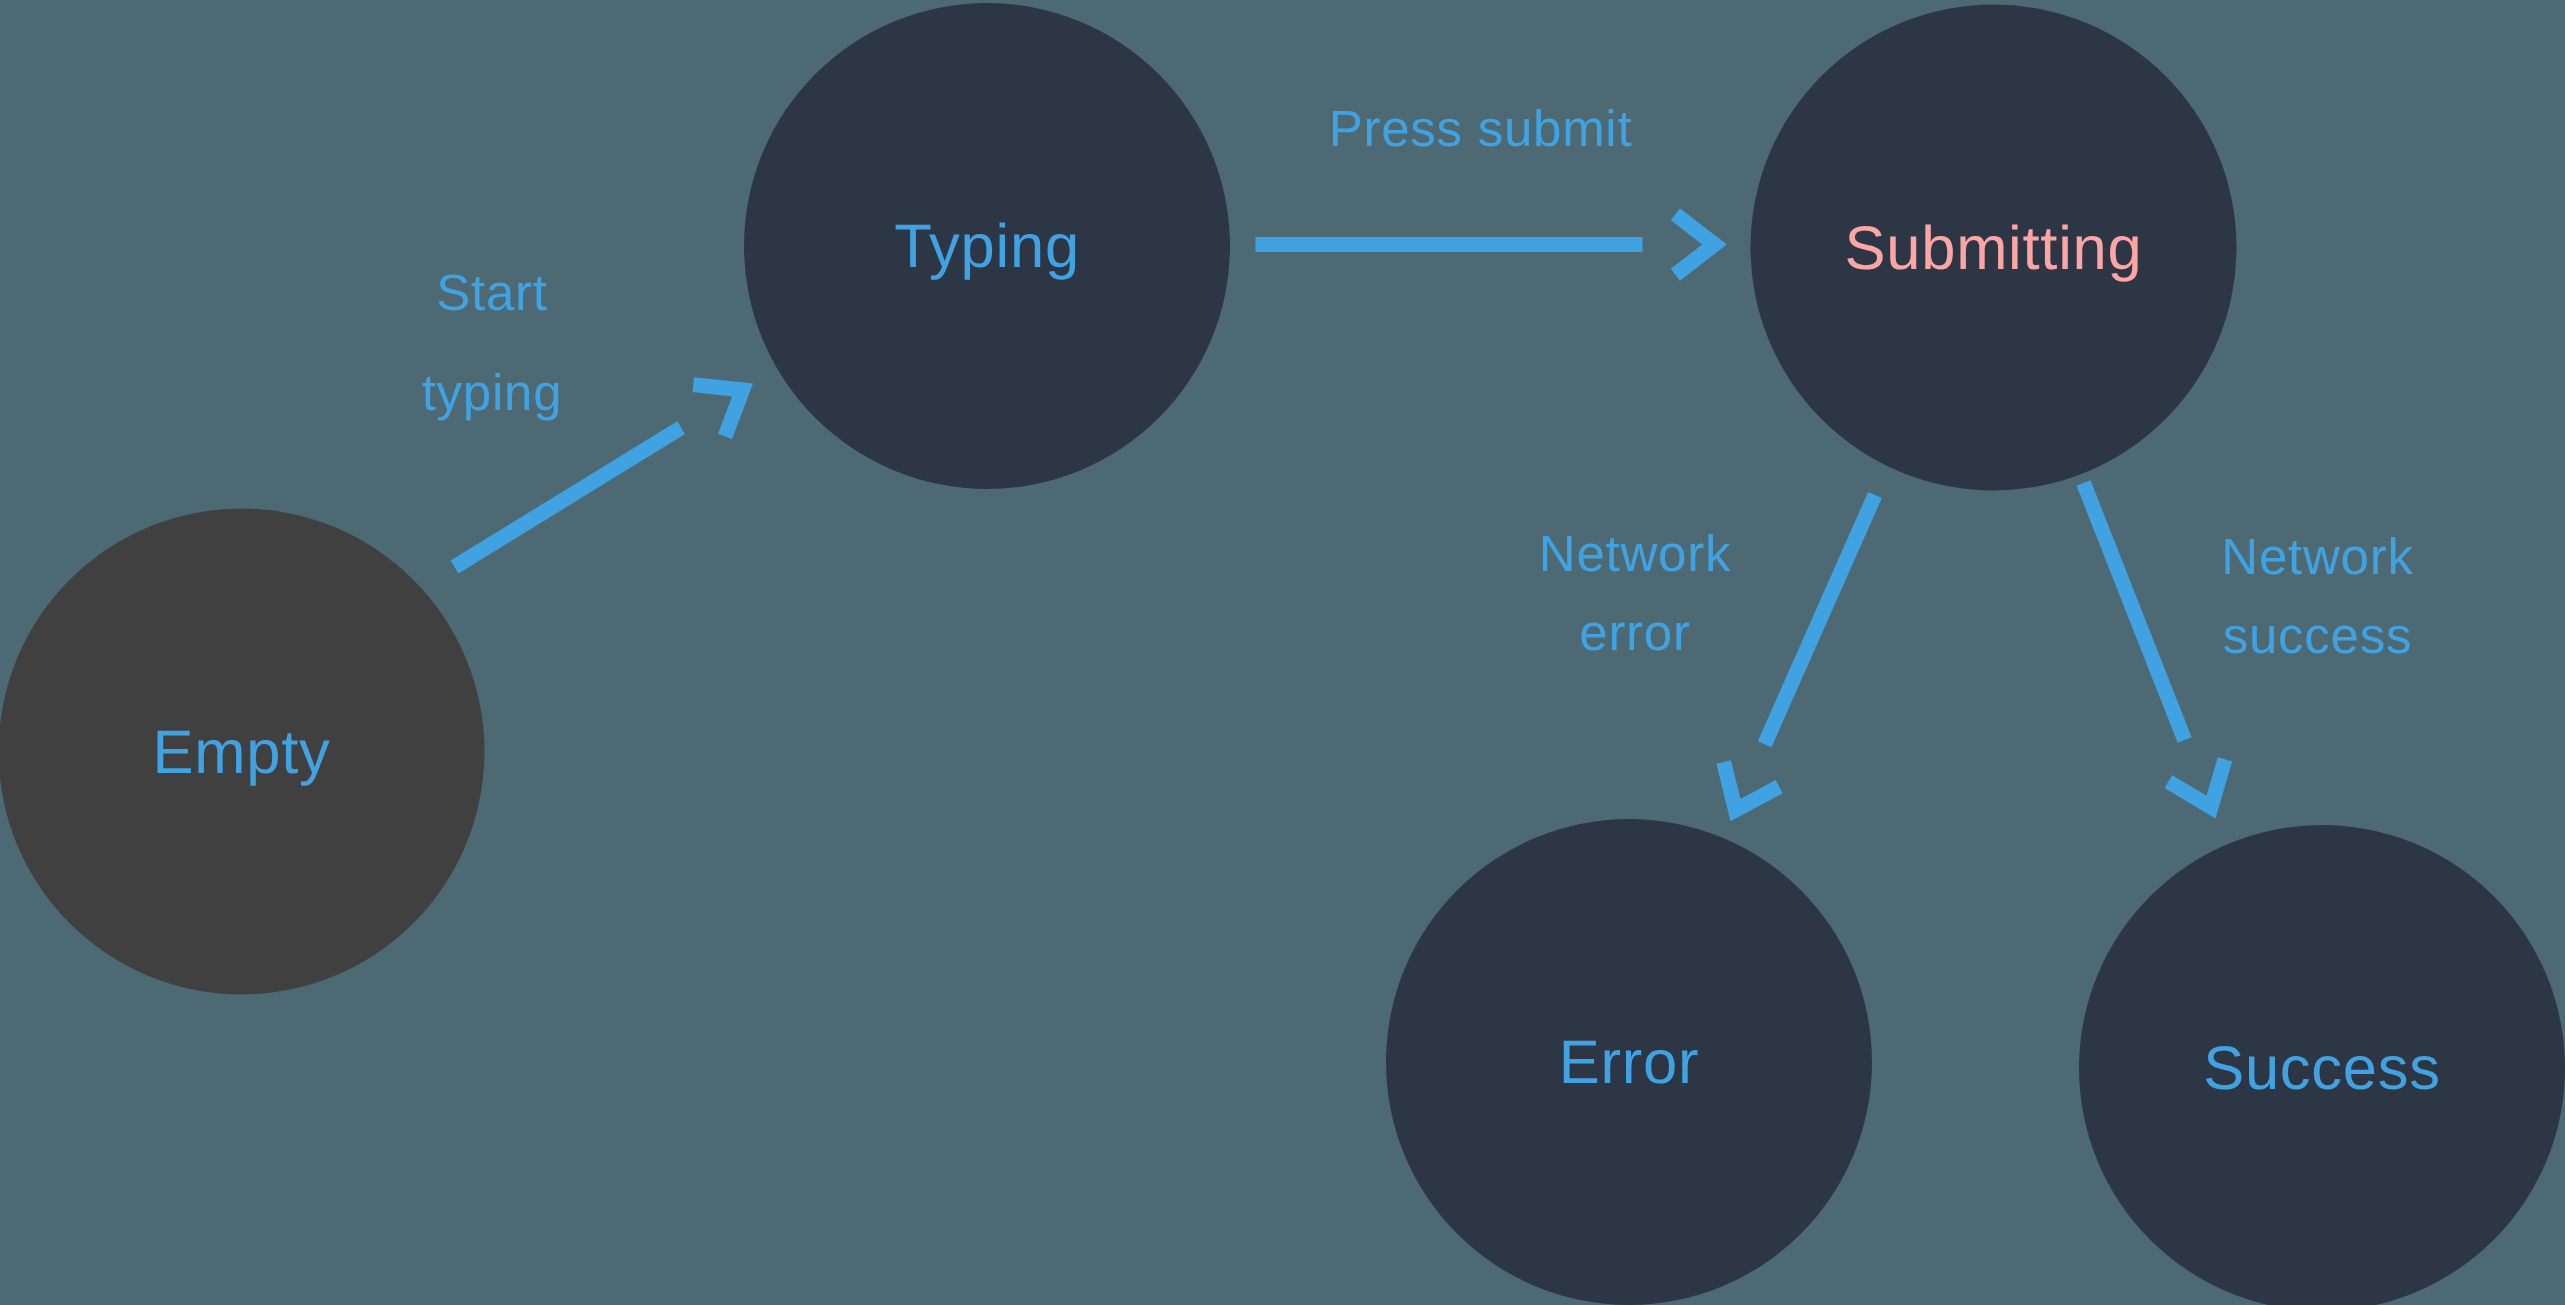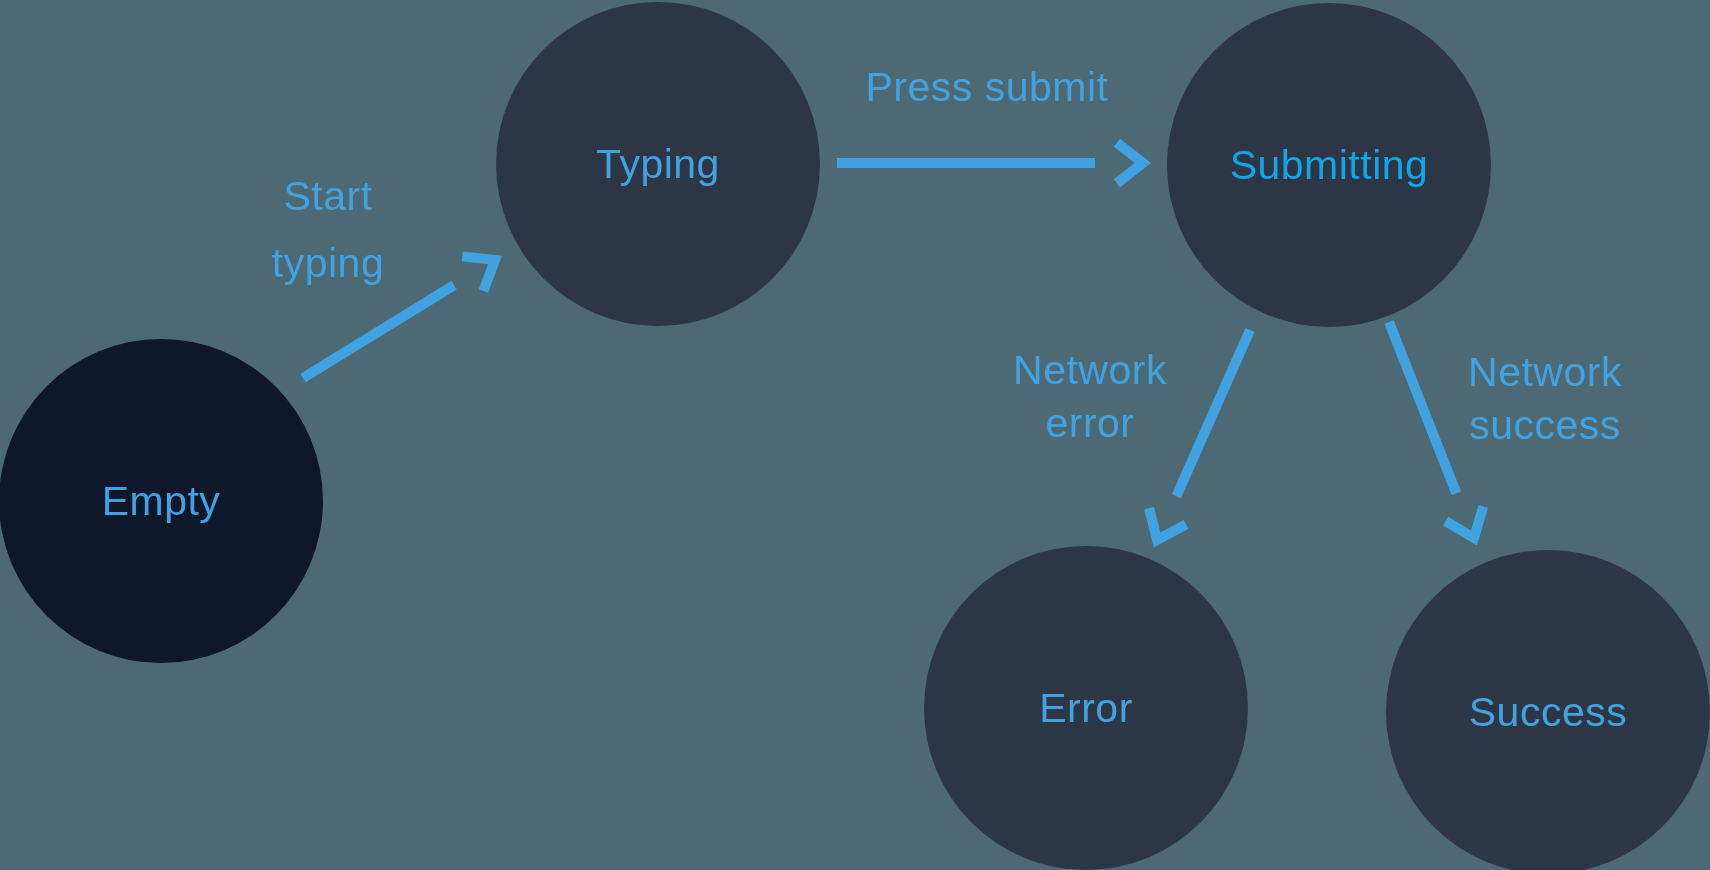--- a/index.html
+++ b/index.html
@@ -30,21 +30,21 @@
   }
   .node-label {
     font-size: 41px;
     font-weight: 400;
     letter-spacing: 0.5px;
     white-space: nowrap;
   }
   .edge-label-line {
     position: absolute;
     transform: translate(-50%, -50%);
-    font-size: 41px;
+    font-size: 34px;
     font-weight: 400;
     letter-spacing: 0.5px;
     white-space: nowrap;
   }
 </style>
 </head>
 <body>
 
 <div class="canvas" style="background: rgb(77, 106, 116);">
   <svg class="arrow-layer" width="1710" height="870" viewBox="0 0 1710 870" xmlns="http://www.w3.org/2000/svg">
@@ -59,28 +59,28 @@
       <g stroke="#41A2E2" stroke-width="10" fill="none">
         <line x1="1250" y1="330" x2="1176.4364555970583" y2="496.11122929696506"></line>
         <polyline points="1149.1,508.0 1157,540 1186.1,524.4" stroke-linejoin="miter"></polyline>
       </g>
       <g stroke="#41A2E2" stroke-width="10" fill="none">
         <line x1="1389" y1="322" x2="1456.4230976731808" y2="493.3339893812593"></line>
         <polyline points="1445.6,521.1 1474,538 1483.3,506.3" stroke-linejoin="miter"></polyline>
       </g>
     </svg>
   <div>
-      <div class="node" style="left: -1px; top: 339px; width: 324px; height: 324px; background: #0f172a;">
+      <div class="node" style="left: -1px; top: 339px; width: 324px; height: 324px; background: #404040;">
         <div class="node-label" style="color: rgb(65, 162, 226);">Empty</div>
       </div>
       <div class="node" style="left: 496px; top: 2px; width: 324px; height: 324px; background: rgb(45, 54, 69);">
         <div class="node-label" style="color: rgb(65, 162, 226);">Typing</div>
       </div>
       <div class="node" style="left: 1167px; top: 3px; width: 324px; height: 324px; background: rgb(45, 54, 69);">
-        <div class="node-label" style="color: #0ea5e9;">Submitting</div>
+        <div class="node-label" style="color: #fca5a5;">Submitting</div>
       </div>
       <div class="node" style="left: 924px; top: 546px; width: 324px; height: 324px; background: rgb(45, 54, 69);">
         <div class="node-label" style="color: rgb(65, 162, 226);">Error</div>
       </div>
       <div class="node" style="left: 1386px; top: 550px; width: 324px; height: 324px; background: rgb(45, 54, 69);">
         <div class="node-label" style="color: rgb(65, 162, 226);">Success</div>
       </div>
     </div>
   <div>
       <div class="edge-label-line" style="left: 328px; top: 196px; color: rgb(65, 162, 226);">Start</div>

